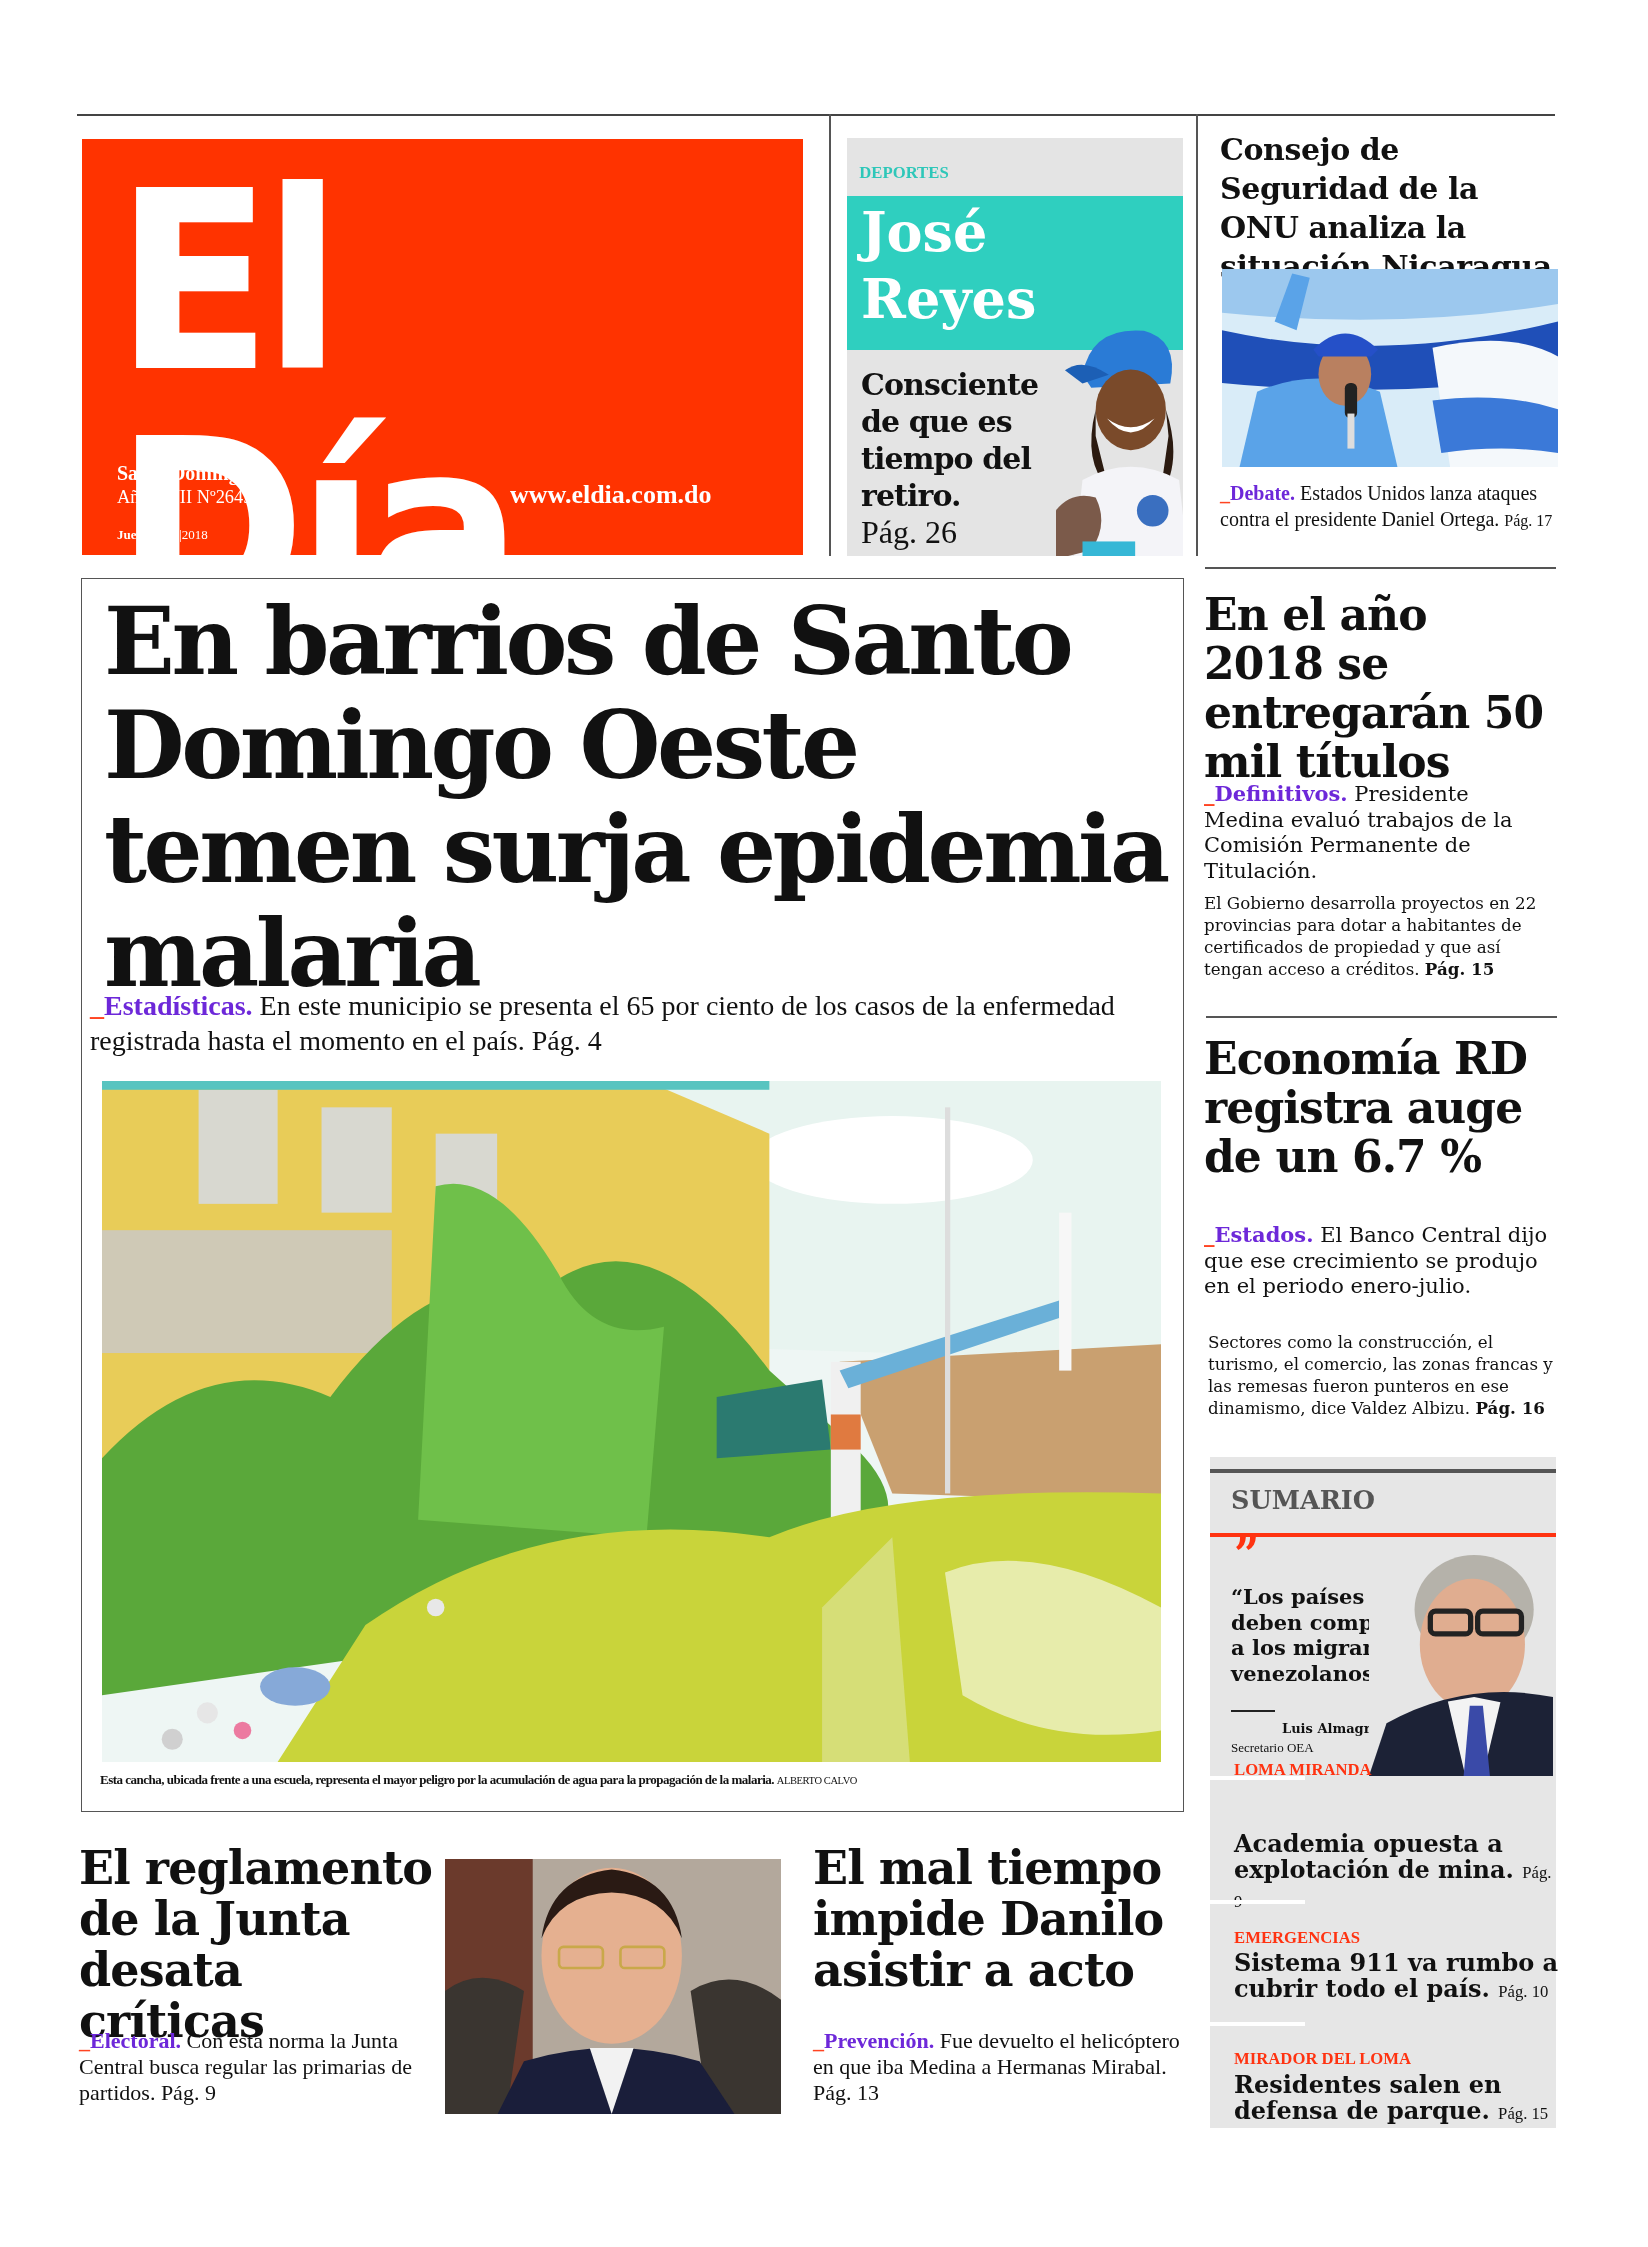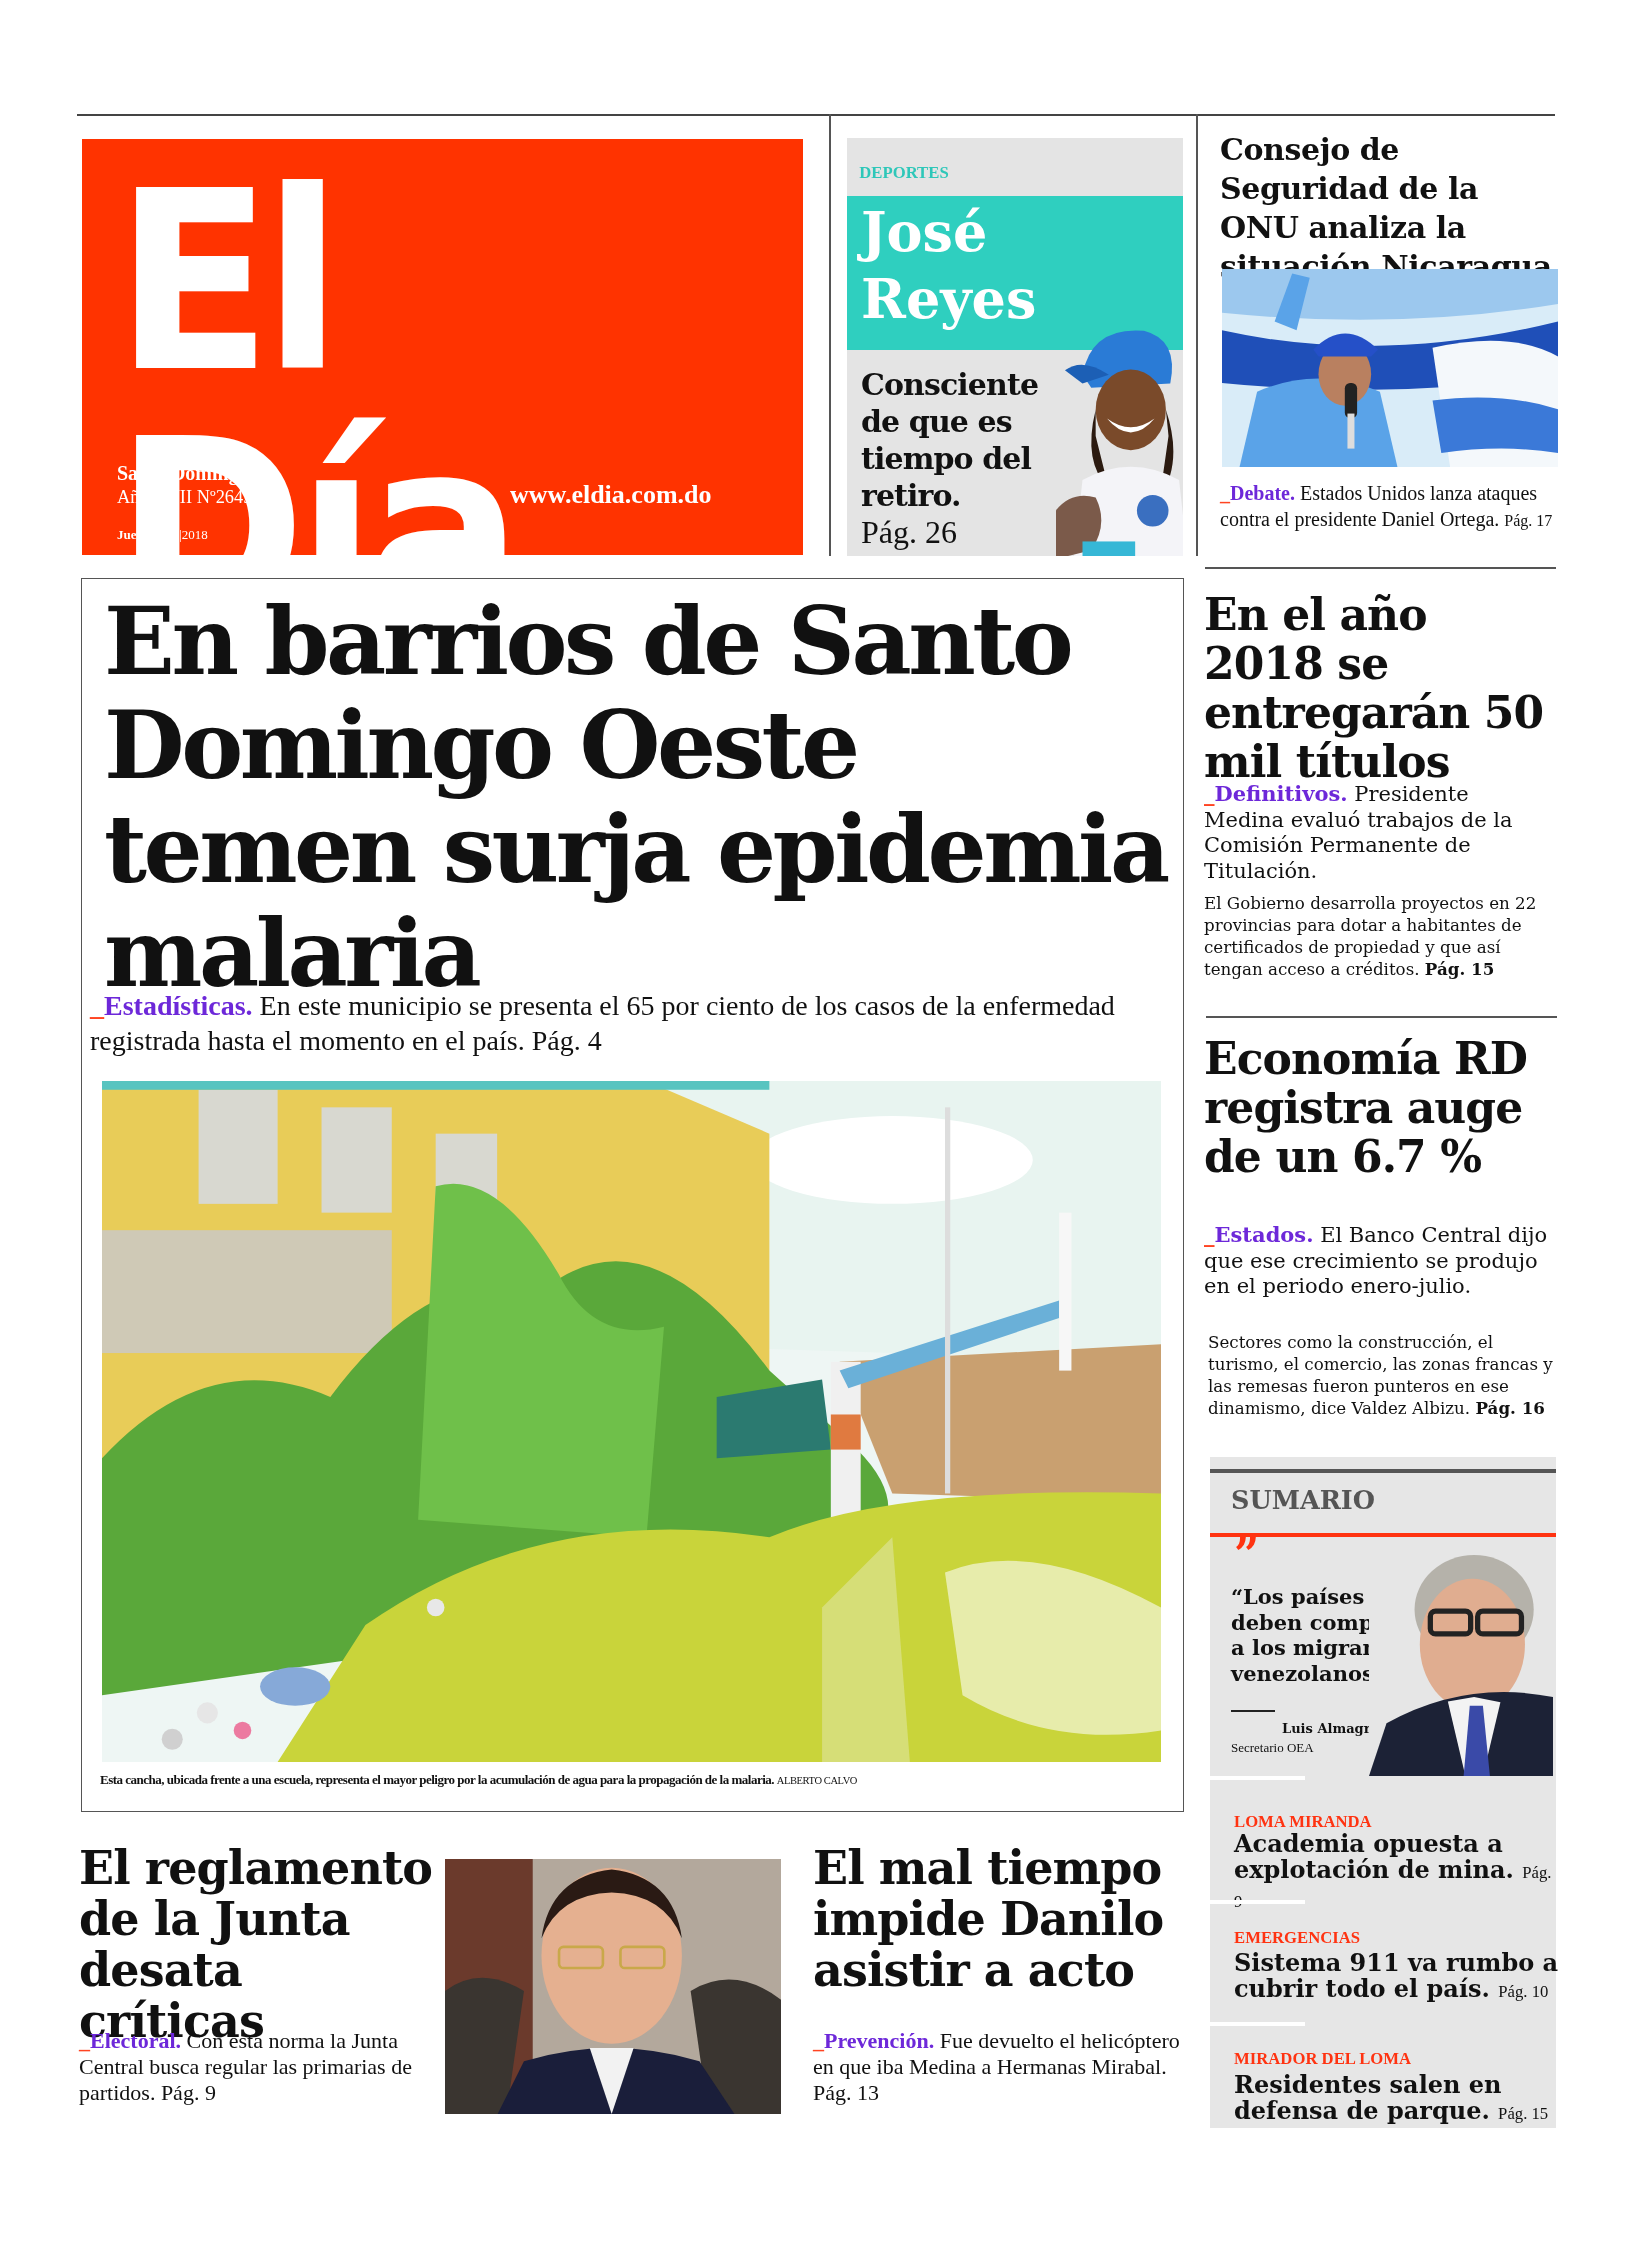--- a/index.html
+++ b/index.html
@@ -199,21 +199,21 @@
   <ellipse cx="120" cy="70" rx="68" ry="62" fill="#b5b2aa"></ellipse>
   <ellipse cx="118" cy="110" rx="60" ry="75" fill="#e0ad90"></ellipse>
   <rect x="70" y="72" width="46" height="26" rx="6" fill="none" stroke="#222" stroke-width="6"></rect>
   <rect x="124" y="72" width="50" height="26" rx="6" fill="none" stroke="#222" stroke-width="6"></rect>
   <path d="M0 260 L20 200 Q110 150 210 170 L210 260 Z" fill="#1c2236"></path>
   <path d="M90 175 L120 170 L150 176 L130 260 L110 260 Z" fill="#f3f3f3"></path>
   <path d="M115 180 L130 180 L138 260 L108 260 Z" fill="#3a4aa8"></path>
 </svg>
 
 <div class="abs sum-sep" style="left:1210px; top:1776px;"></div>
-<div class="abs sum-kicker" style="left:1234px; top:1812px;">LOMA MIRANDA</div>
+<div class="abs sum-kicker" style="left:1234px; top:1760px;">LOMA MIRANDA</div>
 <div class="abs sum-item-title" style="left:1234px; top:1831px;">
   <span>Academia opuesta a explotación de mina. </span><span class="pg">Pág. 9</span>
 </div>
 
 <div class="abs sum-sep" style="left:1210px; top:1900px;"></div>
 <div class="abs sum-kicker" style="left:1234px; top:1928px;">EMERGENCIAS</div>
 <div class="abs sum-item-title" style="left:1234px; top:1950px;">
   <span>Sistema 911 va rumbo a cubrir todo el país. </span><span class="pg">Pág. 10</span>
 </div>
 

